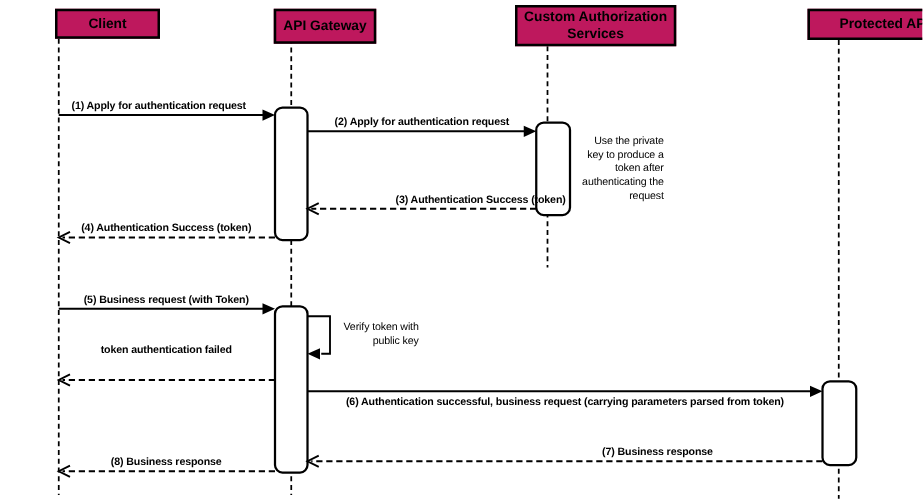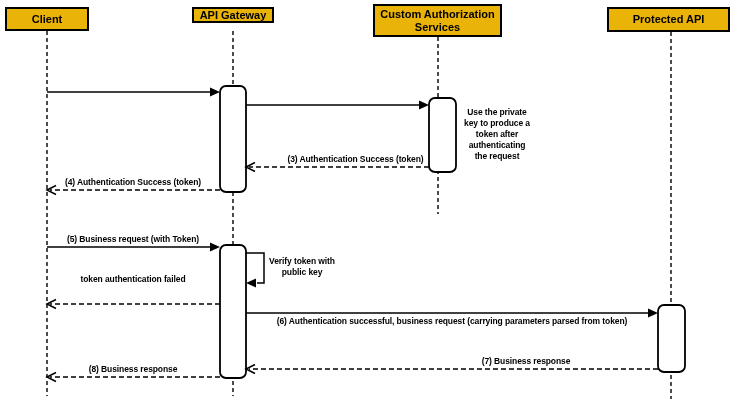--- a/index.html
+++ b/index.html
@@ -2,31 +2,31 @@
 <html><head>
 <meta charset="utf-8">
 <style>
   html,body{margin:0;padding:0;background:#ffffff;}
   #canvas{
     position:relative;width:738px;height:401px;background:#ffffff;
     font-family:"Liberation Sans", sans-serif;color:#000;overflow:hidden;
   }
   #wires{position:absolute;left:0;top:0;width:738px;height:401px;}
   .actor-box{
-    position:absolute;box-sizing:border-box;border:2px solid #000;background:#eab308;
+    position:absolute;box-sizing:border-box;border:2px solid #000;background:#be185d;
     display:flex;align-items:center;justify-content:center;text-align:center;
-    font-weight:700;font-size:11px;line-height:1.15;z-index:3;
+    font-weight:700;font-size:11px;line-height:1.15;z-index:3;margin-left:39px;
   }
   .msg-label{
     position:absolute;font-weight:700;font-size:8.5px;letter-spacing:-0.1px;
     white-space:nowrap;z-index:4;text-align:center;
   }
   .wrap-label{
-    position:absolute;font-weight:700;font-size:8.5px;letter-spacing:-0.1px;
-    line-height:1.28;z-index:4;white-space:normal;text-align:center;
+    position:absolute;font-weight:400;font-size:8.5px;letter-spacing:-0.1px;
+    line-height:1.28;z-index:4;white-space:normal;text-align:right;
   }
 </style>
 </head>
 <body>
 
 <div id="canvas">
 
   <svg id="wires" viewBox="0 0 738 401" xmlns="http://www.w3.org/2000/svg">
 
     <line x1="47" y1="31" x2="47" y2="396" stroke="#000" stroke-width="1.4" stroke-dasharray="4,3"></line>
@@ -66,31 +66,33 @@
     <line x1="658" y1="369" x2="249" y2="369" stroke="#000" stroke-width="1.5" stroke-dasharray="5,3"></line>
     <polyline points="255,364.5 246,369 255,373.5" fill="none" stroke="#000" stroke-width="1.5"></polyline>
 
     <line x1="220" y1="377" x2="50" y2="377" stroke="#000" stroke-width="1.5" stroke-dasharray="5,3"></line>
     <polyline points="56,372.5 47,377 56,381.5" fill="none" stroke="#000" stroke-width="1.5"></polyline>
   </svg>
 
   <div class="actor-box" style="left:5px;top:7px;width:84px;height:24px;">
     <span>Client</span>
   </div>
-  <div class="actor-box" style="left:192px;top:7px;width:82px;height:16px;">
+  <div class="actor-box" style="left:180px;top:7px;width:82px;height:28px;">
     <span>API Gateway</span>
   </div>
   <div class="actor-box" style="left:373px;top:4px;width:129px;height:33px;">
     <span>Custom Authorization Services</span>
   </div>
   <div class="actor-box" style="left:607px;top:7px;width:123px;height:25px;">
     <span>Protected API</span>
   </div>
 
-  <div class="msg-label" style="left:258px;top:154px;width:195px;">(3) Authentication Success (token)</div>
+  <div class="msg-label" style="left:47px;top:79px;width:160px;">(1) Apply for authentication request</div>
+  <div class="msg-label" style="left:246px;top:92px;width:183px;">(2) Apply for authentication request</div>
+  <div class="msg-label" style="left:246px;top:154px;width:195px;padding-left:41px;">(3) Authentication Success (token)</div>
   <div class="msg-label" style="left:44px;top:177px;width:178px;">(4) Authentication Success (token)</div>
   <div class="msg-label" style="left:44px;top:234px;width:178px;">(5) Business request (with Token)</div>
   <div class="msg-label" style="left:44px;top:274px;width:178px;">token authentication failed</div>
   <div class="msg-label" style="left:246px;top:316px;width:412px;">(6) Authentication successful, business request (carrying parameters parsed from token)</div>
   <div class="msg-label" style="left:446px;top:356px;width:160px;">(7) Business response</div>
   <div class="msg-label" style="left:44px;top:364px;width:178px;">(8) Business response</div>
 
   <div class="wrap-label" style="left:269px;top:256px;width:66px;">Verify token with public key</div>
 
   <div class="wrap-label" style="left:463px;top:107px;width:68px;">Use the private key to produce a token after authenticating the request</div>

